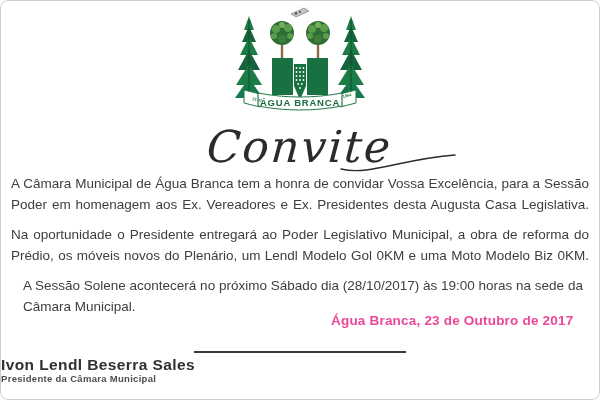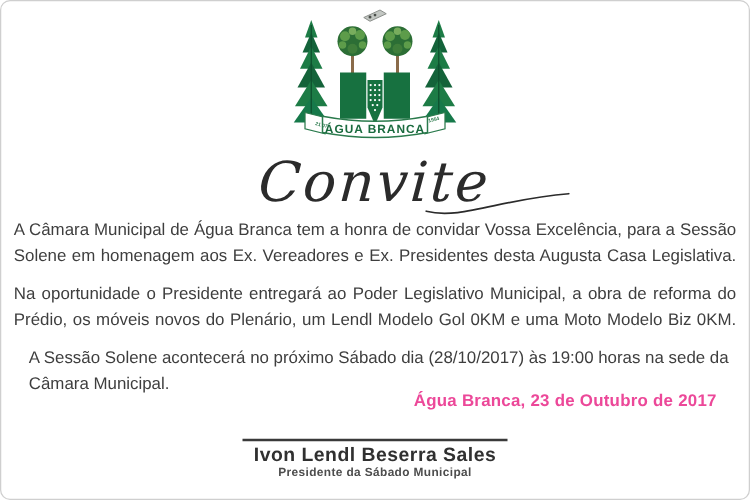--- a/index.html
+++ b/index.html
@@ -56,21 +56,20 @@
     position:absolute;
     left:330px;top:312px;
     font-size:13.5px;
     font-weight:bold;
     color:#ec4899;
     letter-spacing:0.2px;
   }
   .signature{
     position:absolute;
     left:0;top:350px;width:100%;
-    text-align:center;
   }
   .sig-rule{
     width:212px;height:0;
     border-top:2px solid #3a3a3a;
     margin:0 auto 3px auto;
   }
   .sig-name{
     font-size:15.5px;
     font-weight:bold;
     color:#303030;
@@ -180,26 +179,26 @@
   </div>
 
   <div class="title-wrap">
     <span class="title-text">Convite</span>
   </div>
   <svg class="title-flourish" width="120" height="22">
     <path d="M2,16 C30,23 62,6 116,2" stroke="#2b2b2b" stroke-width="1.4" fill="none" stroke-linecap="round"></path>
   </svg>
 
   <div class="body-text">
-    <p class="para">A Câmara Municipal de Água Branca tem a honra de convidar Vossa Excelência, para a Sessão Solene em homenagem aos Ex. Vereadores e Ex. Presidentes desta Augusta Casa Legislativa.</p>
+    <p class="para">A Câmara Municipal de Água Branca tem a honra de convidar Vossa Excelência, para a Sessão Poder em homenagem aos Ex. Vereadores e Ex. Presidentes desta Augusta Casa Legislativa.</p>
     <p class="para">Na oportunidade o Presidente entregará ao Poder Legislativo Municipal, a obra de reforma do Prédio, os móveis novos do Plenário, um Lendl Modelo Gol 0KM e uma Moto Modelo Biz 0KM.</p>
     <p class="para single">A Sessão Solene acontecerá no próximo Sábado dia (28/10/2017) às 19:00 horas na sede da Câmara Municipal.</p>
   </div>
 
   <div class="date-line">Água Branca, 23 de Outubro de 2017</div>
 
   <div class="signature">
     <div class="sig-rule"></div>
     <div class="sig-name">Ivon Lendl Beserra Sales</div>
-    <div class="sig-title">Presidente da Sábado Municipal</div>
+    <div class="sig-title">Presidente da Câmara Municipal</div>
   </div>
 
 </div>
 
 </body></html>

